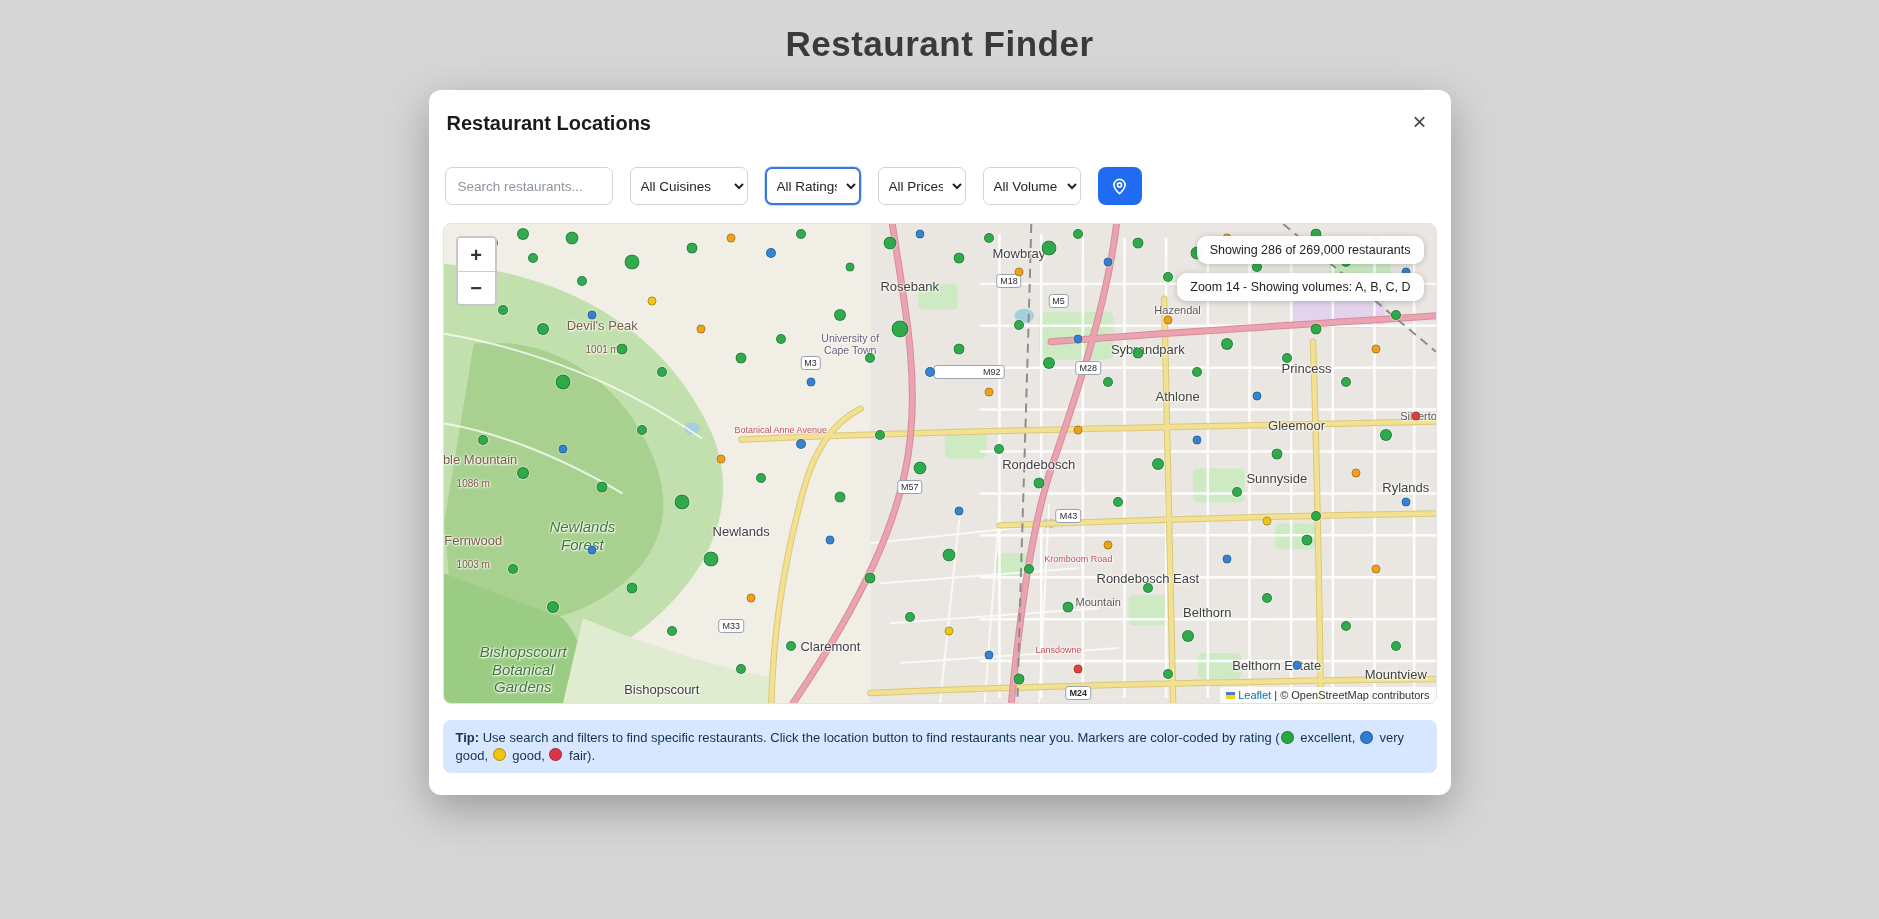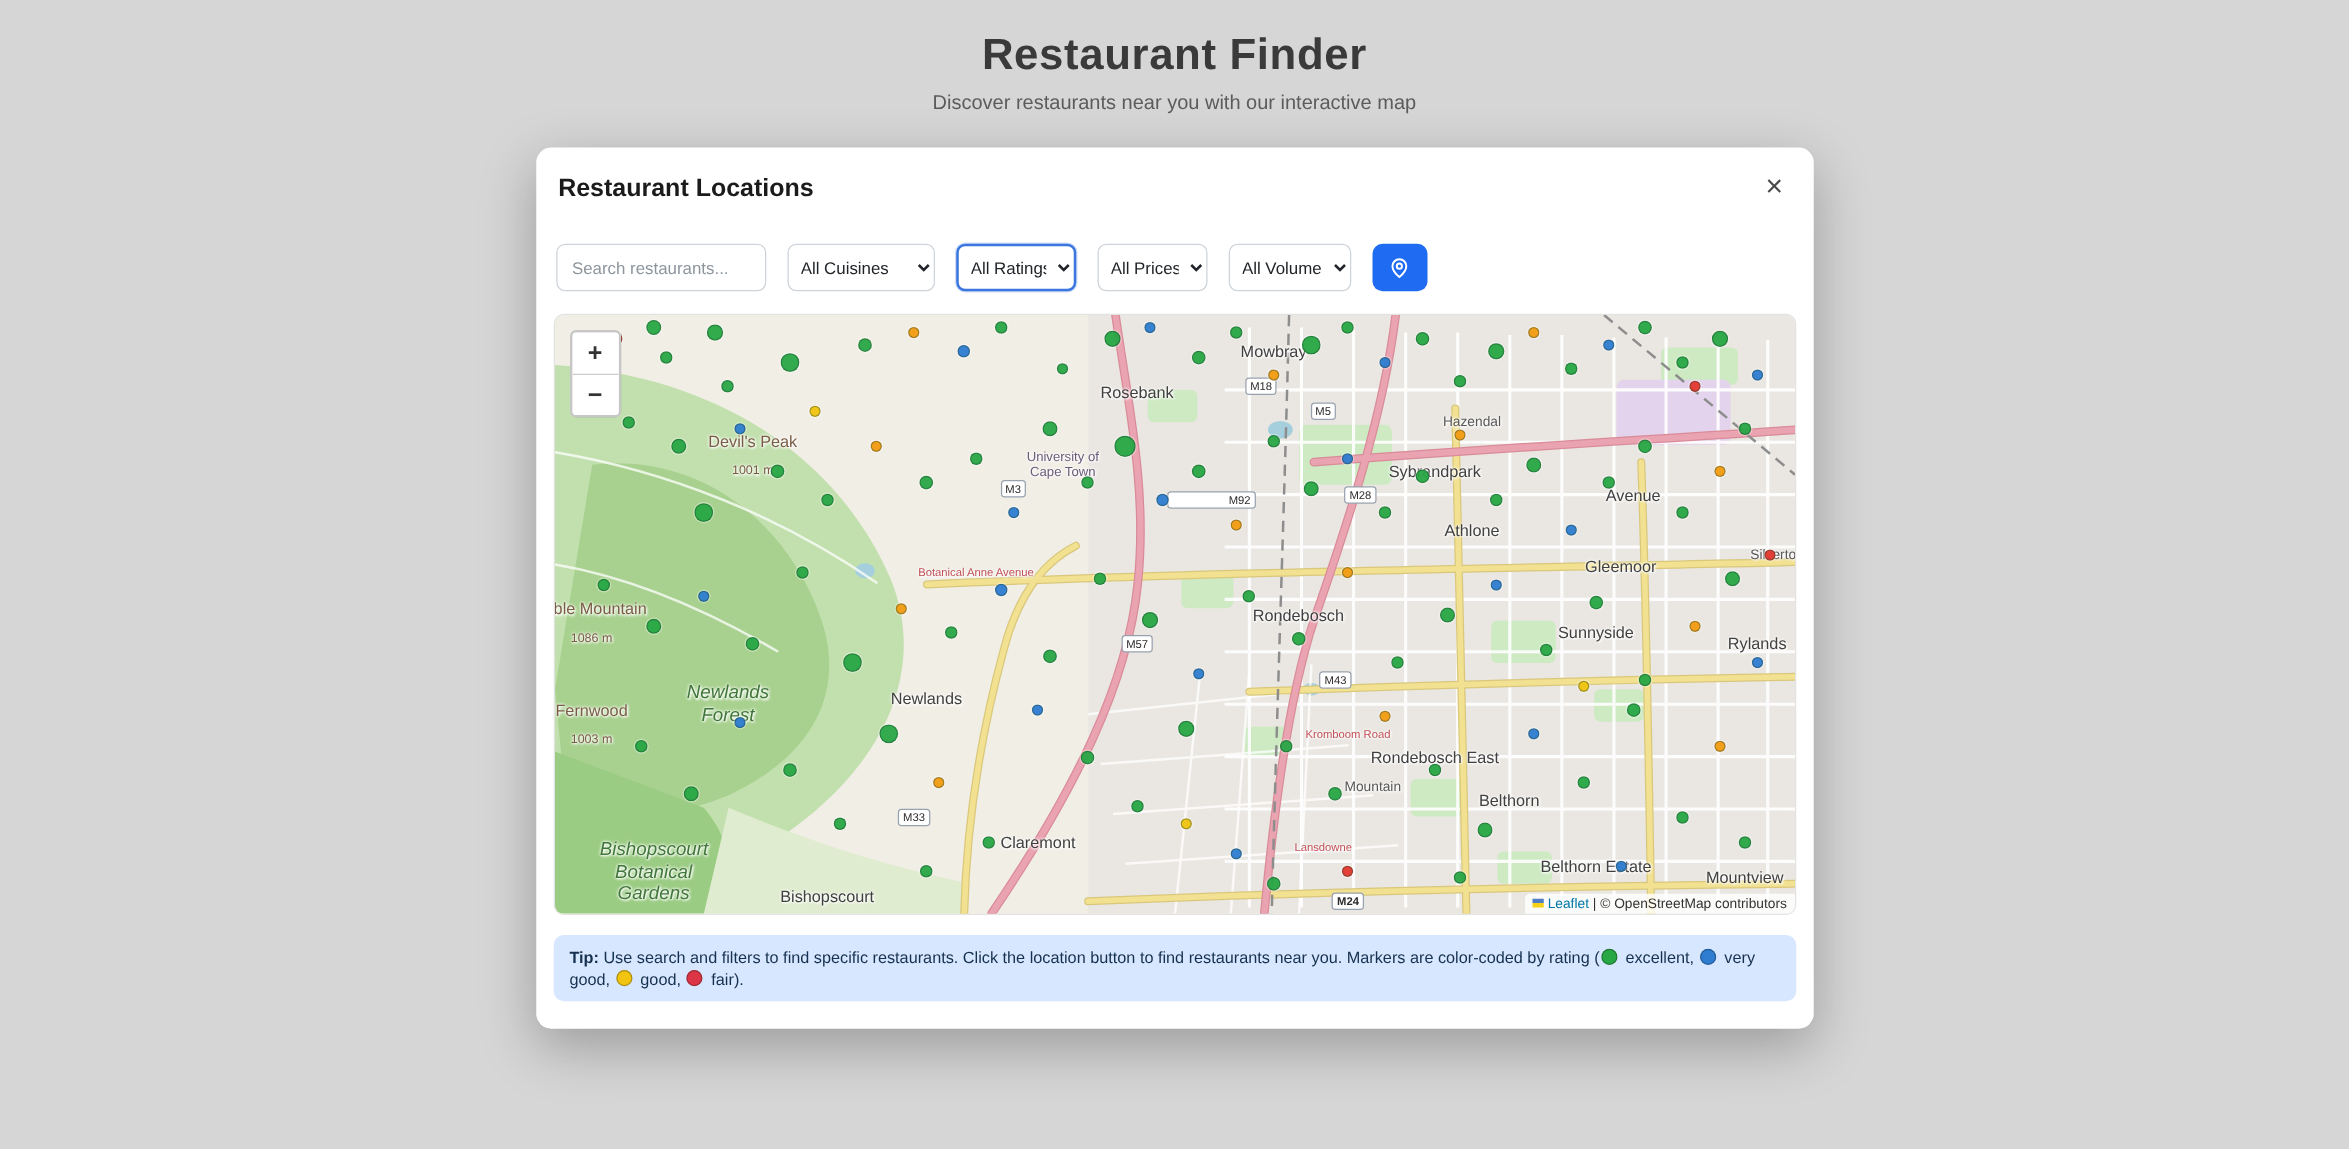--- a/index.html
+++ b/index.html
@@ -63,21 +63,20 @@
   
   .tip{margin-top:16px;background:#d7e7ff;border-radius:8px;padding:9px 13px;font-size:13px;color:#16314f;line-height:1.35}
   .tip b{font-weight:700}
   .dot{display:inline-block;width:11px;height:11px;border-radius:50%;vertical-align:-1.5px;border:1px solid rgba(0,0,0,.28);margin:0 3px 0 1px}
 </style>
 </head>
 <body>
 
 <div class="page-head">
   <h1 class="page-title">Restaurant Finder</h1>
-  <p class="page-subtitle">Discover restaurants near you with our interactive map</p>
 </div>
 
 <div class="card">
   <button class="close-btn">×</button>
   <h2 class="card-title">Restaurant Locations</h2>
 
   <div class="filters">
     <input class="search-input" type="text" placeholder="Search restaurants..." style="">
     <select class="sel-cuisine">
       <option>All Cuisines</option>
@@ -212,21 +211,21 @@
         <div class="mlabel k-forest" style="left: 8%; top: 93%;">Bishopscourt Botanical Gardens</div>
         <div class="mlabel k-peak" style="left: 16%; top: 21%;">Devil's Peak</div>
         <div class="mlabel k-ele" style="left: 16%; top: 26%;">1001 m</div>
         <div class="mlabel k-peak" style="left: 3%; top: 49%;">Table Mountain</div>
         <div class="mlabel k-ele" style="left: 3%; top: 54%;">1086 m</div>
         <div class="mlabel k-peak" style="left: 3%; top: 66%;">Fernwood</div>
         <div class="mlabel k-ele" style="left: 3%; top: 71%;">1003 m</div>
         <div class="mlabel k-suburb" style="left: 71%; top: 26%;">Sybrandpark</div>
         <div class="mlabel k-small" style="left: 74%; top: 18%;">Hazendal</div>
         <div class="mlabel k-suburb" style="left: 74%; top: 36%;">Athlone</div>
-        <div class="mlabel k-suburb" style="left: 87%; top: 30%;">Avenue</div>
+        <div class="mlabel k-suburb" style="left: 87%; top: 30%;">Princess</div>
         <div class="mlabel k-suburb" style="left: 86%; top: 42%;">Gleemoor</div>
         <div class="mlabel k-suburb" style="left: 84%; top: 53%;">Sunnyside</div>
         <div class="mlabel k-suburb" style="left: 97%; top: 55%;">Rylands</div>
         <div class="mlabel k-small" style="left: 99%; top: 40%;">Silvertown</div>
         <div class="mlabel k-suburb" style="left: 71%; top: 74%;">Rondebosch East</div>
         <div class="mlabel k-small" style="left: 66%; top: 79%;">Mountain</div>
         <div class="mlabel k-suburb" style="left: 77%; top: 81%;">Belthorn</div>
         <div class="mlabel k-suburb" style="left: 84%; top: 92%;">Belthorn Estate</div>
         <div class="mlabel k-suburb" style="left: 96%; top: 94%;">Mountview</div>
         <div class="mlabel k-road" style="left: 34%; top: 43%;">Botanical Anne Avenue</div>
@@ -361,20 +360,24 @@
         <div class="rmarker" style="left: 58%; top: 95%; width: 9px; height: 9px; background: rgb(40, 167, 69);"></div>
         <div class="rmarker" style="left: 73%; top: 94%; width: 8px; height: 8px; background: rgb(40, 167, 69);"></div>
         <div class="rmarker" style="left: 86%; top: 92%; width: 7px; height: 7px; background: rgb(46, 125, 209);"></div>
       </div>
 
     <div class="zoom-ctl">
       <button class="zoom-btn">+</button>
       <button class="zoom-btn minus">−</button>
     </div>
 
+    <div class="badges">
+      <div class="badge">Showing 286 of 269,000 restaurants</div>
+      <div class="badge">Zoom 14 - Showing volumes: A, B, C, D</div>
+    </div>
 
     <div class="attribution">
       <span class="flag"></span><a>Leaflet</a><span> | © </span><span>OpenStreetMap contributors</span>
     </div>
   </div>
 
   <div class="tip">
     <b>Tip:</b><span> Use search and filters to find specific restaurants. Click the location button to find restaurants near you. Markers are color-coded by rating (</span><span id="tip-ratings"><span class="dot" style="background: rgb(40, 167, 69);"></span><span> excellent</span>, <span class="dot" style="background: rgb(46, 125, 209);"></span><span> very good</span>, <span class="dot" style="background: rgb(241, 196, 15);"></span><span> good</span>, <span class="dot" style="background: rgb(220, 53, 69);"></span><span> fair</span></span><span>).</span>
   </div>
 </div>

